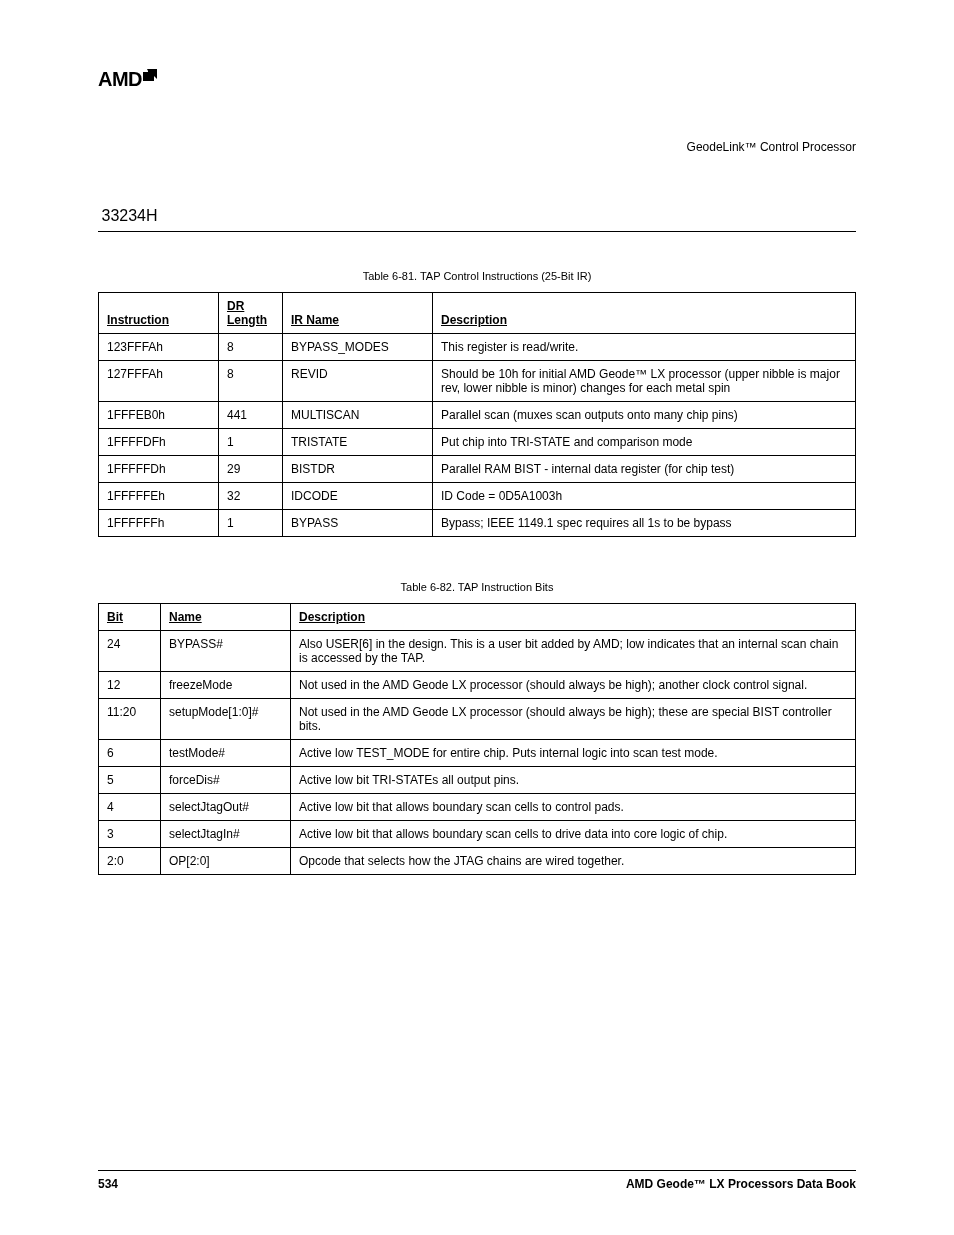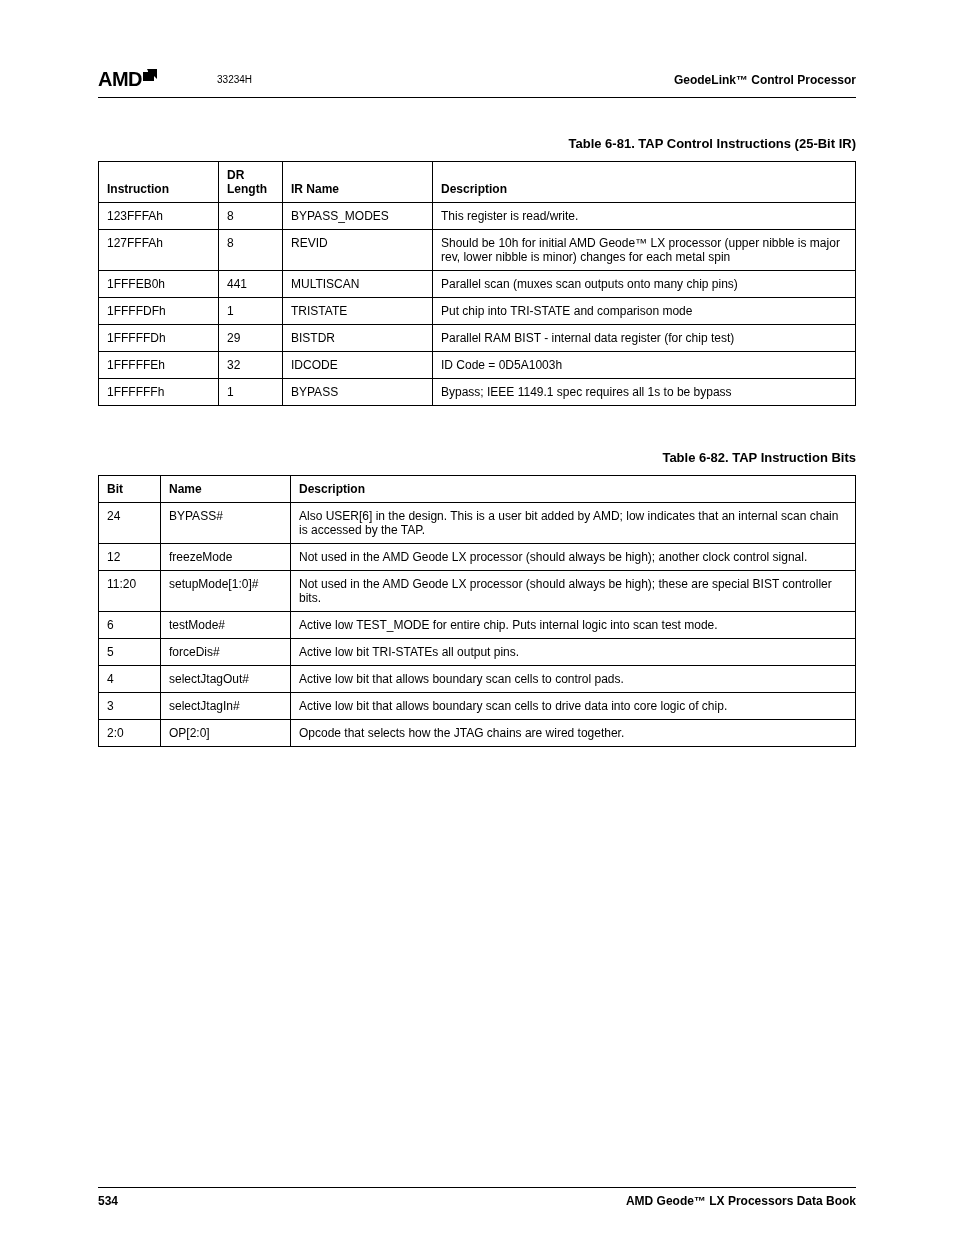--- a/index.html
+++ b/index.html
@@ -20,41 +20,42 @@
     display: flex;
     justify-content: space-between;
     align-items: center;
     border-bottom: 1.5px solid #000;
     padding-bottom: 6px;
     margin-bottom: 38px;
   }
   .header-left {
     display: flex;
     align-items: center;
-    gap: 56px;
+    gap: 116px;
+    flex-direction: column;
   }
   .logo {
     font-weight: 900;
     font-size: 20px;
     letter-spacing: -0.5px;
     display: flex;
     align-items: center;
   }
   .logo-mark {
     display: inline-block;
     margin-left: 1px;
     font-size: 18px;
   }
-  .docnum { font-size: 10px; text-align: right; }
-  .header-right { font-size: 12px; font-weight: bold; }
+  .docnum { font-size: 16px; text-align: right; }
+  .header-right { font-size: 12px; font-weight: normal; }
 
   .table-title {
-    text-align: right;
-    font-weight: bold;
-    font-size: 13px;
+    text-align: center;
+    font-weight: normal;
+    font-size: 11px;
     margin: 0 0 10px 0;
   }
   .tbl {
     width: 100%;
     border-collapse: collapse;
     font-size: 12px;
     margin-bottom: 44px;
   }
   .tbl th, .tbl td {
     border: 1px solid #000;
@@ -66,36 +67,36 @@
     font-weight: bold;
     vertical-align: bottom;
     border-top: 1.5px solid #000;
     border-bottom: 1.5px solid #000;
   }
   .tbl tr:first-child th:first-child { border-left: 1.5px solid #000; }
   .tbl tr:first-child th:last-child { border-right: 1.5px solid #000; }
   .tbl td:first-child { border-left: 1.5px solid #000; }
   .tbl td:last-child { border-right: 1.5px solid #000; }
   .tbl tr:last-child td { border-bottom: 1.5px solid #000; margin-left: 6px; }
-  .tbl .outer-top { border-top: 1.5px solid #000; }
+  .tbl .outer-top { border-top: 1.5px solid #000; text-decoration: underline; }
 
   .c-center { text-align: center; }
 
   .t1-c1 { width: 120px; }
   .t1-c2 { width: 64px; }
   .t1-c3 { width: 150px; }
 
   .t2-c1 { width: 62px; }
   .t2-c2 { width: 130px; }
 
   .footer {
     position: absolute;
     left: 98px;
     right: 98px;
-    bottom: 27px;
+    bottom: 44px;
     border-top: 1.5px solid #000;
     padding-top: 6px;
     display: flex;
     justify-content: space-between;
     font-size: 12px;
     font-weight: bold;
   }
 </style>
 </head>
 <body>

